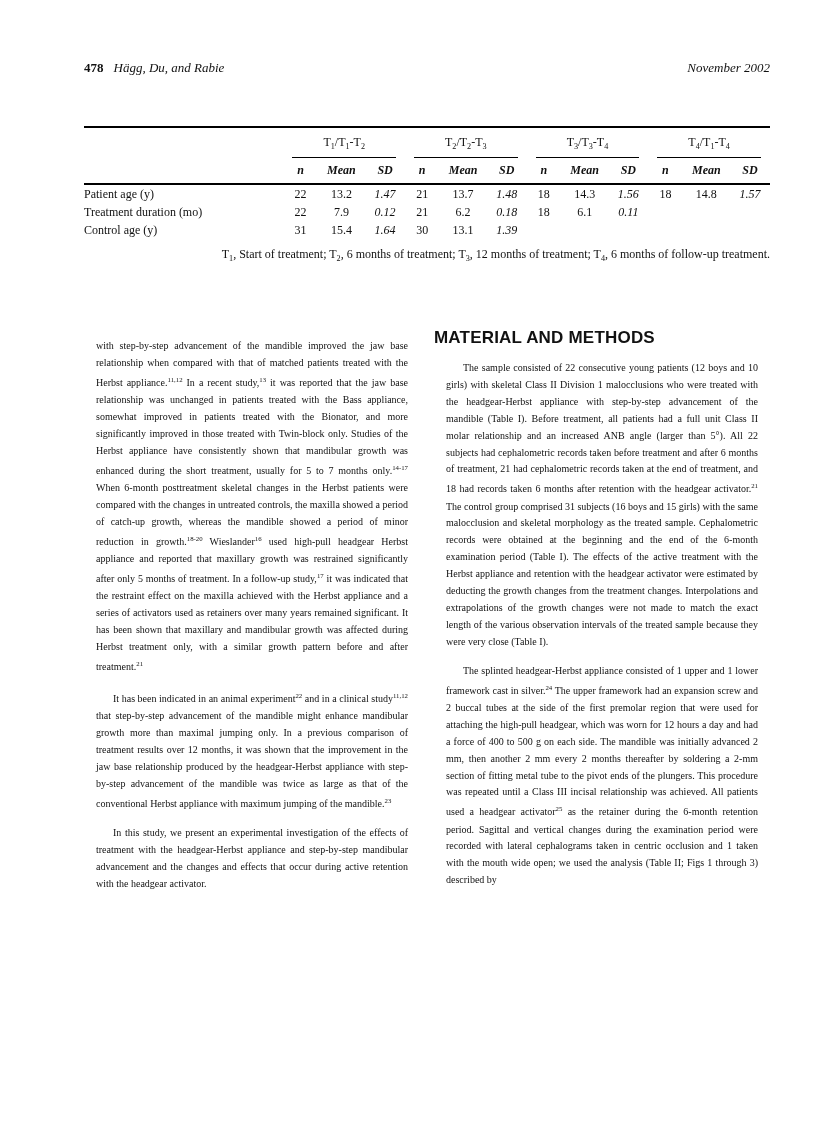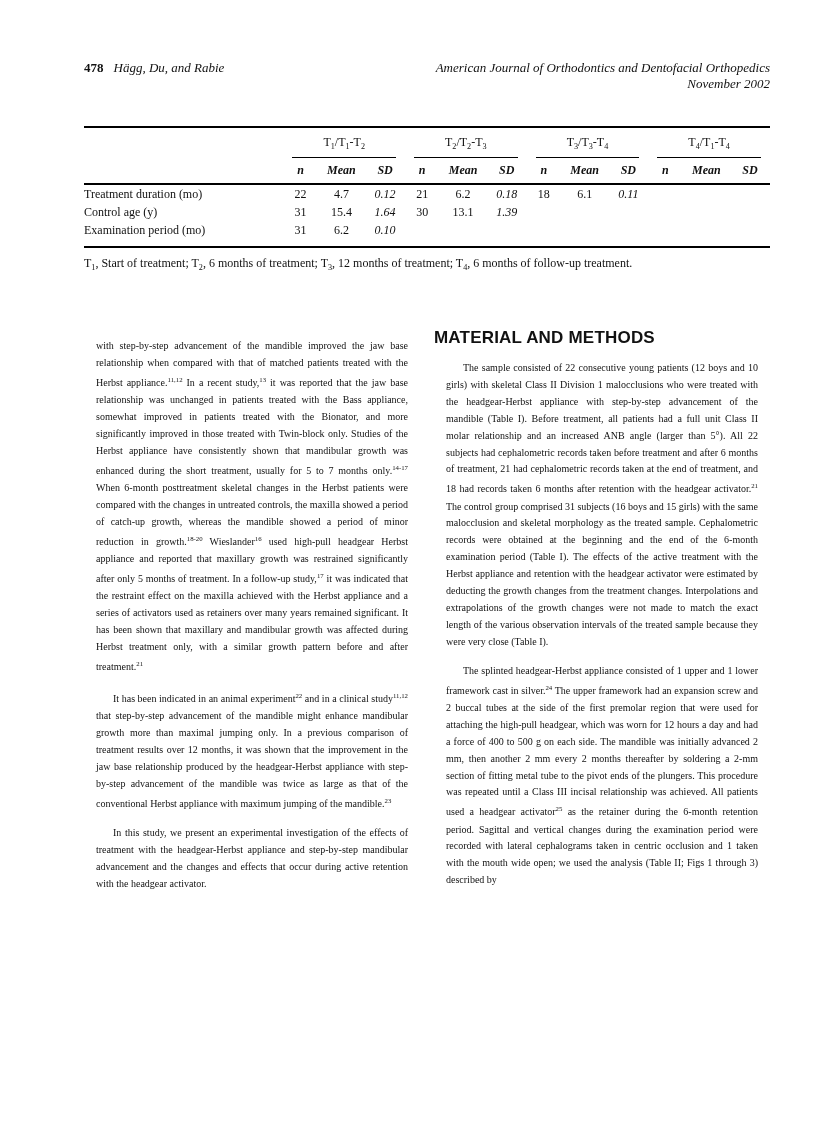--- a/index.html
+++ b/index.html
@@ -61,21 +61,21 @@
     font-weight: bold;
     text-align: center;
     padding: 4px 0 5px;
   }
   tbody.body-rows td { text-align: center; padding: 2px 0 1px; vertical-align: top; }
   tbody.body-rows td.row-label { text-align: left; white-space: nowrap; }
   tbody.body-rows tr.last td { border-bottom: 2px solid #000; padding-bottom: 8px; }
   td.sd { font-style: italic; }
   sub { font-size: 0.68em; }
   sup { font-size: 0.68em; }
-  .table-footnote { font-size: 12px; margin-top: 8px; }
+  .table-footnote { font-size: 12px; margin-top: 8px; text-align: right; }
 
   
   .columns {
     position: absolute;
     top: 326px; left: 84px; right: 68px;
     display: flex;
     gap: 14px;
   }
   .col { flex: 1 1 0; }
   .para {
@@ -96,21 +96,20 @@
 </head>
 <body>
 
 <div class="page">
 
   <div class="running-head">
     <div class="rh-left">
       <span class="rh-page-number">478</span><span class="rh-authors">Hägg, Du, and Rabie</span>
     </div>
     <div class="rh-right">
-      <div>American Journal of Orthodontics and Dentofacial Orthopedics</div>
       <div>November 2002</div>
     </div>
   </div>
 
   <div class="table-block">
     <table class="data-table">
       <colgroup>
         <col style="width:29%">
         <col style="width:5.0%">
           <col style="width:6.9%">
@@ -152,23 +151,38 @@
           <td>n</td>
           <td>Mean</td>
           <td>SD</td>
           <td>n</td>
           <td>Mean</td>
           <td>SD</td>
         </tr>
       </thead>
       <tbody class="body-rows">
         <tr>
+          <td class="row-label">Patient age (y)</td>
+          <td>22</td>
+          <td>13.2</td>
+          <td class="sd">1.47</td>
+          <td>21</td>
+          <td>13.7</td>
+          <td class="sd">1.48</td>
+          <td>18</td>
+          <td>14.3</td>
+          <td class="sd">1.56</td>
+          <td>18</td>
+          <td>14.8</td>
+          <td class="sd">1.57</td>
+        </tr>
+        <tr>
           <td class="row-label">Treatment duration (mo)</td>
           <td>22</td>
-          <td>4.7</td>
+          <td>7.9</td>
           <td class="sd">0.12</td>
           <td>21</td>
           <td>6.2</td>
           <td class="sd">0.18</td>
           <td>18</td>
           <td>6.1</td>
           <td class="sd">0.11</td>
           <td></td>
           <td></td>
           <td class="sd"></td>
@@ -181,35 +195,20 @@
           <td>30</td>
           <td>13.1</td>
           <td class="sd">1.39</td>
           <td></td>
           <td></td>
           <td class="sd"></td>
           <td></td>
           <td></td>
           <td class="sd"></td>
         </tr>
-        <tr class="last">
-          <td class="row-label">Examination period (mo)</td>
-          <td>31</td>
-          <td>6.2</td>
-          <td class="sd">0.10</td>
-          <td></td>
-          <td></td>
-          <td class="sd"></td>
-          <td></td>
-          <td></td>
-          <td class="sd"></td>
-          <td></td>
-          <td></td>
-          <td class="sd"></td>
-        </tr>
       </tbody>
     </table>
     <div class="table-footnote">T<sub>1</sub>, Start of treatment; T<sub>2</sub>, 6 months of treatment; T<sub>3</sub>, 12 months of treatment; T<sub>4</sub>, 6 months of follow-up treatment.</div>
   </div>
 
   <div class="columns">
     <div class="col">
       <p class="para">with step-by-step advancement of the mandible improved the jaw base relationship when compared with that of matched patients treated with the Herbst appliance.<sup>11,12</sup> In a recent study,<sup>13</sup> it was reported that the jaw base relationship was unchanged in patients treated with the Bass appliance, somewhat improved in patients treated with the Bionator, and more significantly improved in those treated with Twin-block only. Studies of the Herbst appliance have consistently shown that mandibular growth was enhanced during the short treatment, usually for 5 to 7 months only.<sup>14-17</sup> When 6-month posttreatment skeletal changes in the Herbst patients were compared with the changes in untreated controls, the maxilla showed a period of catch-up growth, whereas the mandible showed a period of minor reduction in growth.<sup>18-20</sup> Wieslander<sup>16</sup> used high-pull headgear Herbst appliance and reported that maxillary growth was restrained significantly after only 5 months of treatment. In a follow-up study,<sup>17</sup> it was indicated that the restraint effect on the maxilla achieved with the Herbst appliance and a series of activators used as retainers over many years remained significant. It has been shown that maxillary and mandibular growth was affected during Herbst treatment only, with a similar growth pattern before and after treatment.<sup>21</sup></p>
       <p class="para indent">It has been indicated in an animal experiment<sup>22</sup> and in a clinical study<sup>11,12</sup> that step-by-step advancement of the mandible might enhance mandibular growth more than maximal jumping only. In a previous comparison of treatment results over 12 months, it was shown that the improvement in the jaw base relationship produced by the headgear-Herbst appliance with step-by-step advancement of the mandible was twice as large as that of the conventional Herbst appliance with maximum jumping of the mandible.<sup>23</sup></p>
       <p class="para indent">In this study, we present an experimental investigation of the effects of treatment with the headgear-Herbst appliance and step-by-step mandibular advancement and the changes and effects that occur during active retention with the headgear activator.</p>

